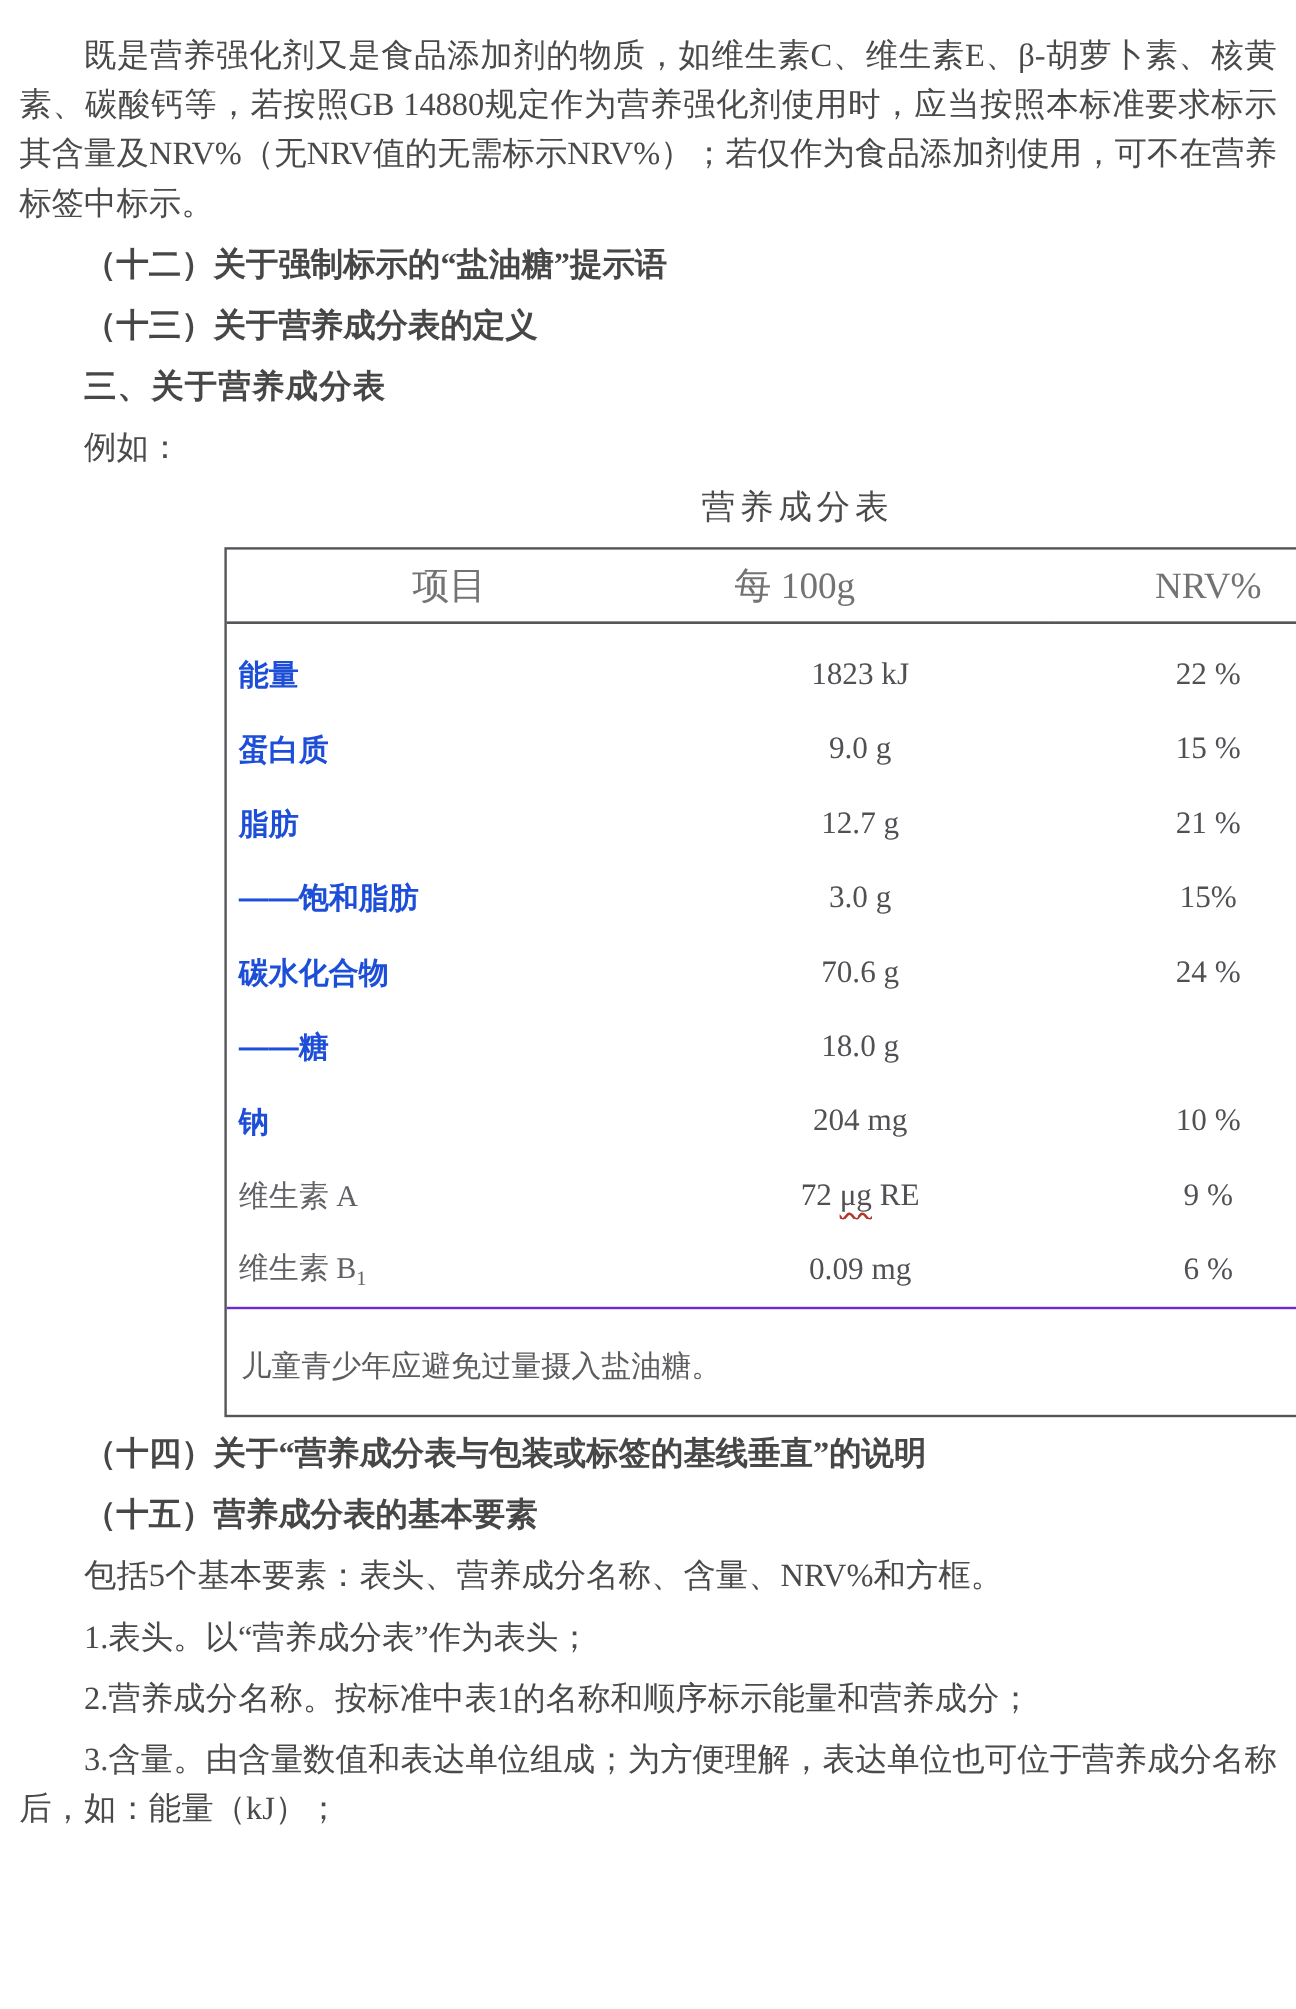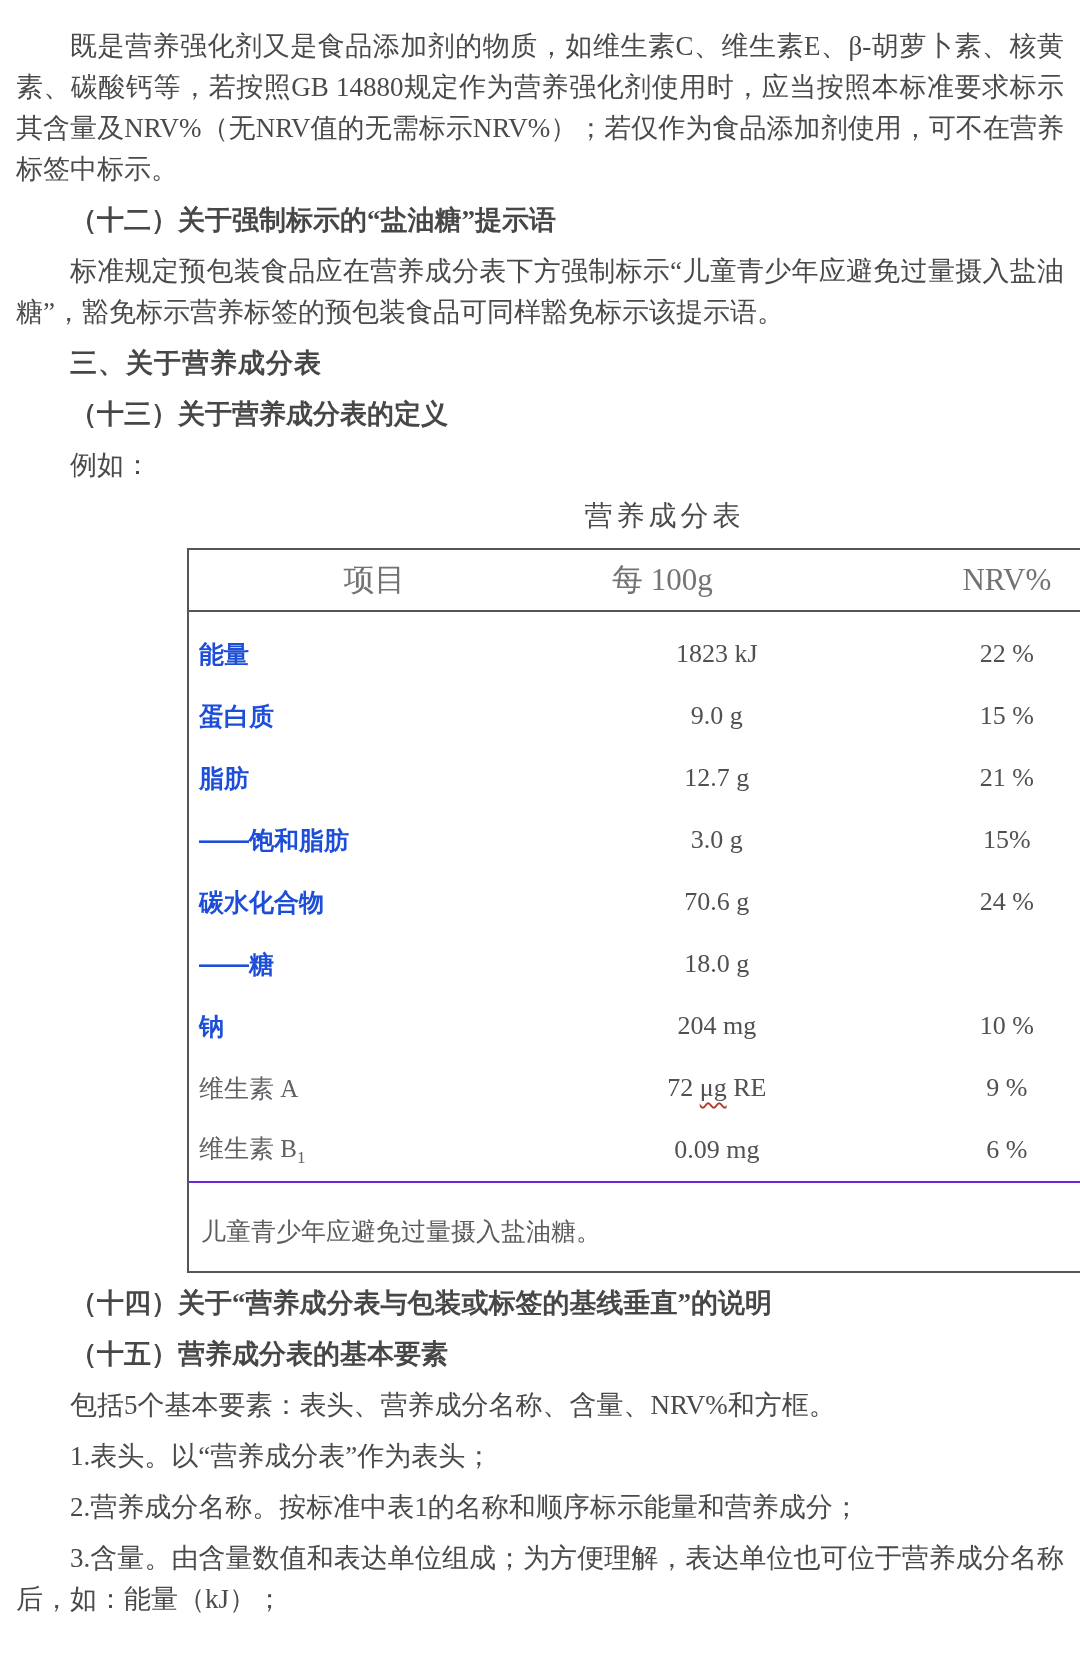--- a/index.html
+++ b/index.html
@@ -65,25 +65,24 @@
 </style>
 </head>
 <body>
 
 <div class="page">
 
   <p class="para">既是营养强化剂又是食品添加剂的物质，如维生素C、维生素E、β-胡萝卜素、核黄素、碳酸钙等，若按照GB 14880规定作为营养强化剂使用时，应当按照本标准要求标示其含量及NRV%（无NRV值的无需标示NRV%）；若仅作为食品添加剂使用，可不在营养标签中标示。</p>
 
   <p class="heading">（十二）关于强制标示的“盐油糖”提示语</p>
 
-  <p class="para">标准规定预包装食品应在营养成分表下方强制标示“儿童青少年应避免过量摄入盐油糖”，豁免标示营养标签的预包装食品可同样豁免标示该提示语。</p>
+
+  <p class="heading">（十三）关于营养成分表的定义</p>
 
   <p class="heading hei">三、关于营养成分表</p>
-
-  <p class="heading">（十三）关于营养成分表的定义</p>
 
 
   <p class="plain">例如：</p>
 
   <div class="table-wrap">
     <div class="table-title">营养成分表</div>
     <div class="nutri-box">
       <table>
         <colgroup>
             <col class="w1">

